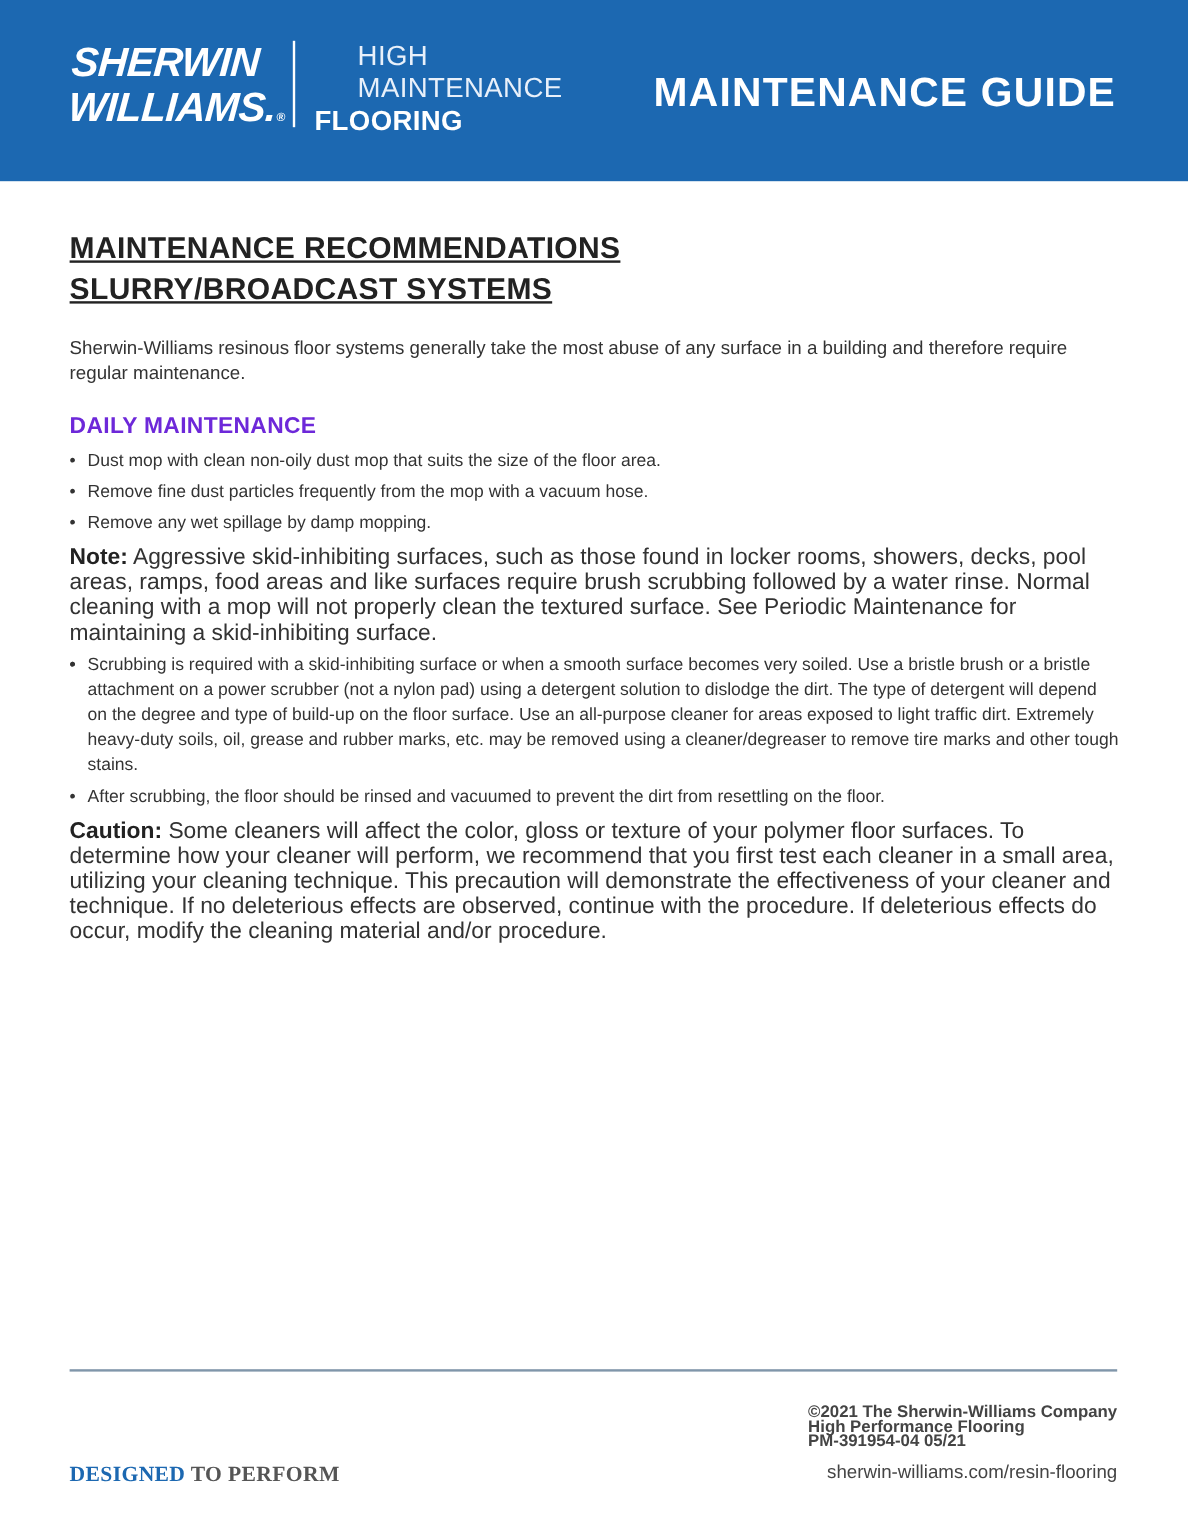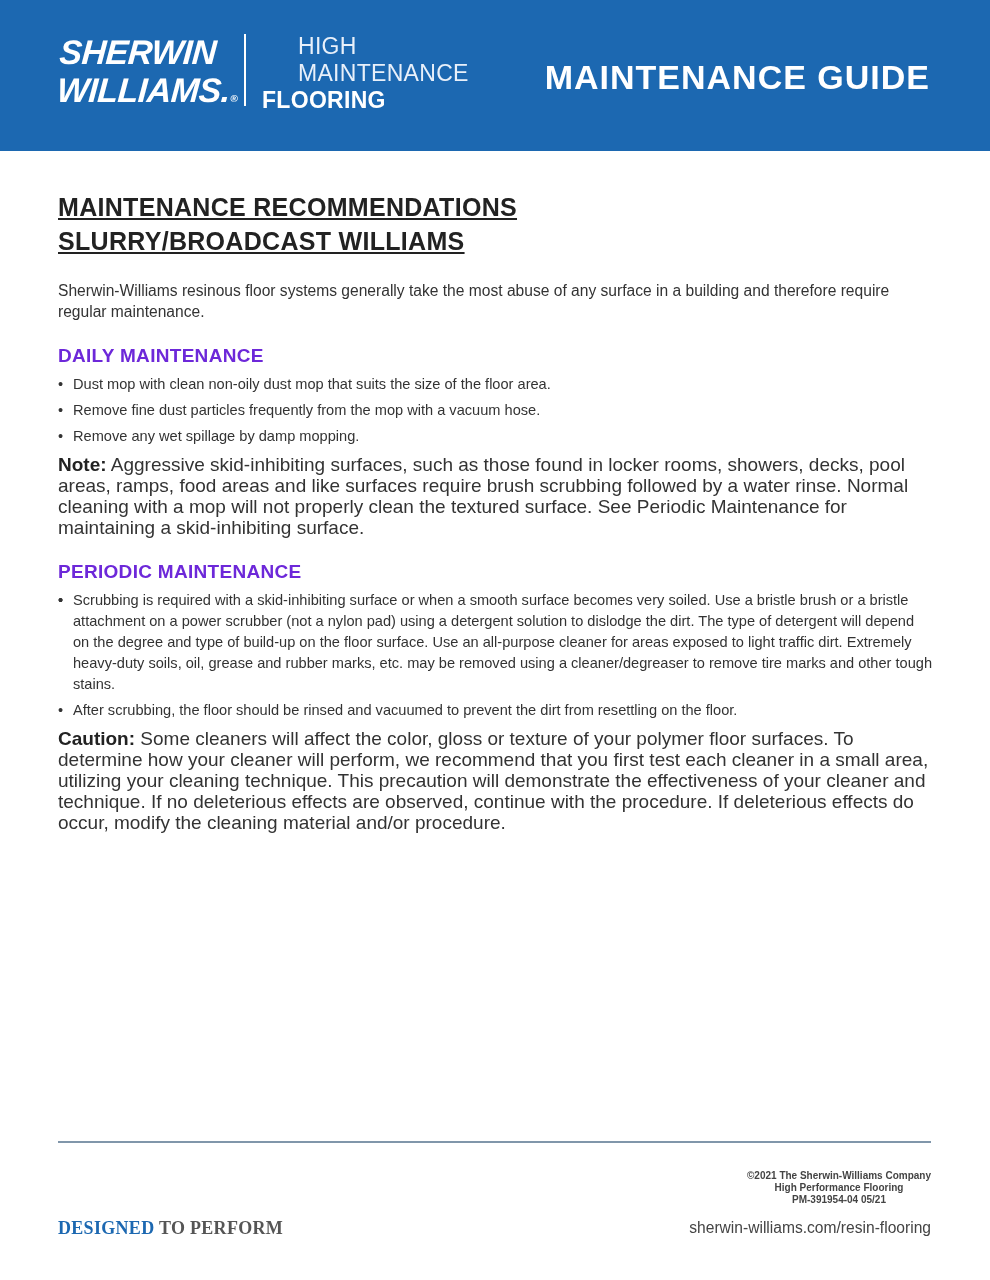--- a/index.html
+++ b/index.html
@@ -20,21 +20,21 @@
     .main-title { font-weight: bold; font-size: 25px; line-height: 34px; color: #222222; letter-spacing: 0.3px; text-decoration: underline; }
     .intro { margin-top: 22px; font-size: 15.6px; line-height: 21px; color: #333333; }
     .section-h { margin-top: 22px; font-weight: bold; font-size: 19px; color: #6d28d9; letter-spacing: 0.3px; line-height: 24px; }
     ul.bullets { list-style: none; margin-top: 6px; }
     ul.bullets li { position: relative; padding-left: 15px; font-size: 14.6px; line-height: 21px; color: #333333; margin-bottom: 5px; }
     ul.bullets li .dot { position: absolute; left: 0; top: 0; }
     .para { font-size: 19px; line-height: 21px; color: #333333; margin-top: 7px; }
     .para b { font-weight: bold; color: #222222; }
 
     .footer-rule { position: absolute; left: 58px; top: 1141px; width: 873px; height: 2px; background: #8096aa; }
-    .footer-meta { position: absolute; right: 59px; top: 1170px; text-align: center; font-size: 10px; line-height: 12px; font-weight: bold; color: #444444; }
+    .footer-meta { position: absolute; right: 59px; top: 1170px; text-align: left; font-size: 14px; line-height: 12px; font-weight: bold; color: #444444; }
     .footer-meta span { display: block; }
     .tagline { position: absolute; left: 58px; top: 1218px; font-weight: bold; font-size: 18px; letter-spacing: 0.3px; color: #555555; font-family: Liberation Serif, serif; }
     .tagline .blue { color: #1c68b1; }
     .website { position: absolute; right: 59px; top: 1219px; font-size: 15.6px; color: #444444; }
   </style>
 </head>
 <body>
 
 <div class="header">
   <div class="logo-sw">
@@ -46,34 +46,33 @@
     <span class="l1">HIGH</span>
     <span class="l2">MAINTENANCE</span>
     <span class="l3">FLOORING</span>
   </div>
   <div class="guide-title">MAINTENANCE GUIDE</div>
 </div>
 
 <div class="content">
   <h1 class="main-title">
     <span style="display:block">MAINTENANCE RECOMMENDATIONS</span>
-    <span style="display:block">SLURRY/BROADCAST WILLIAMS</span>
+    <span style="display:block">SLURRY/BROADCAST SYSTEMS</span>
   </h1>
   <p class="intro">Sherwin-Williams resinous floor systems generally take the most abuse of any surface in a building and therefore require regular maintenance.</p>
 
   <h2 class="section-h">DAILY MAINTENANCE</h2>
   <ul class="bullets">
     <li><span class="dot">•</span><span>Dust mop with clean non-oily dust mop that suits the size of the floor area.</span></li>
     <li><span class="dot">•</span><span>Remove fine dust particles frequently from the mop with a vacuum hose.</span></li>
     <li><span class="dot">•</span><span>Remove any wet spillage by damp mopping.</span></li>
   </ul>
 
   <p class="para"><b>Note:</b><span> Aggressive skid-inhibiting surfaces, such as those found in locker rooms, showers, decks, pool areas, ramps, food areas and like surfaces require brush scrubbing followed by a water rinse. Normal cleaning with a mop will not properly clean the textured surface. See Periodic Maintenance for maintaining a skid-inhibiting surface.</span></p>
 
-  <h2 class="section-h">PERIODIC MAINTENANCE</h2>
   <ul class="bullets">
     <li><span class="dot">•</span></li>
     <li><span class="dot">•</span><span>Scrubbing is required with a skid-inhibiting surface or when a smooth surface becomes very soiled. Use a bristle brush or a bristle attachment on a power scrubber (not a nylon pad) using a detergent solution to dislodge the dirt. The type of detergent will depend on the degree and type of build-up on the floor surface. Use an all-purpose cleaner for areas exposed to light traffic dirt. Extremely heavy-duty soils, oil, grease and rubber marks, etc. may be removed using a cleaner/degreaser to remove tire marks and other tough stains.</span></li>
     <li><span class="dot">•</span><span>After scrubbing, the floor should be rinsed and vacuumed to prevent the dirt from resettling on the floor.</span></li>
   </ul>
 
   <p class="para"><b>Caution:</b><span> Some cleaners will affect the color, gloss or texture of your polymer floor surfaces. To determine how your cleaner will perform, we recommend that you first test each cleaner in a small area, utilizing your cleaning technique. This precaution will demonstrate the effectiveness of your cleaner and technique. If no deleterious effects are observed, continue with the procedure. If deleterious effects do occur, modify the cleaning material and/or procedure.</span></p>
 </div>
 
 <div class="footer-rule"></div>

